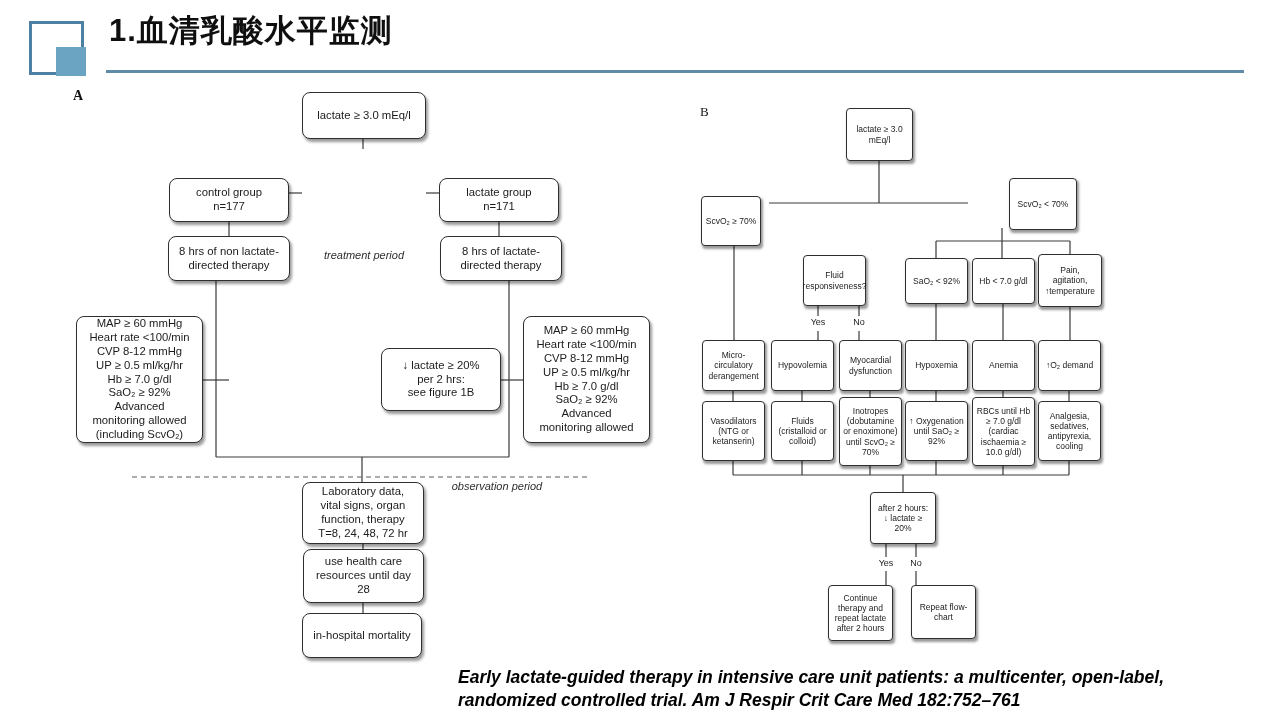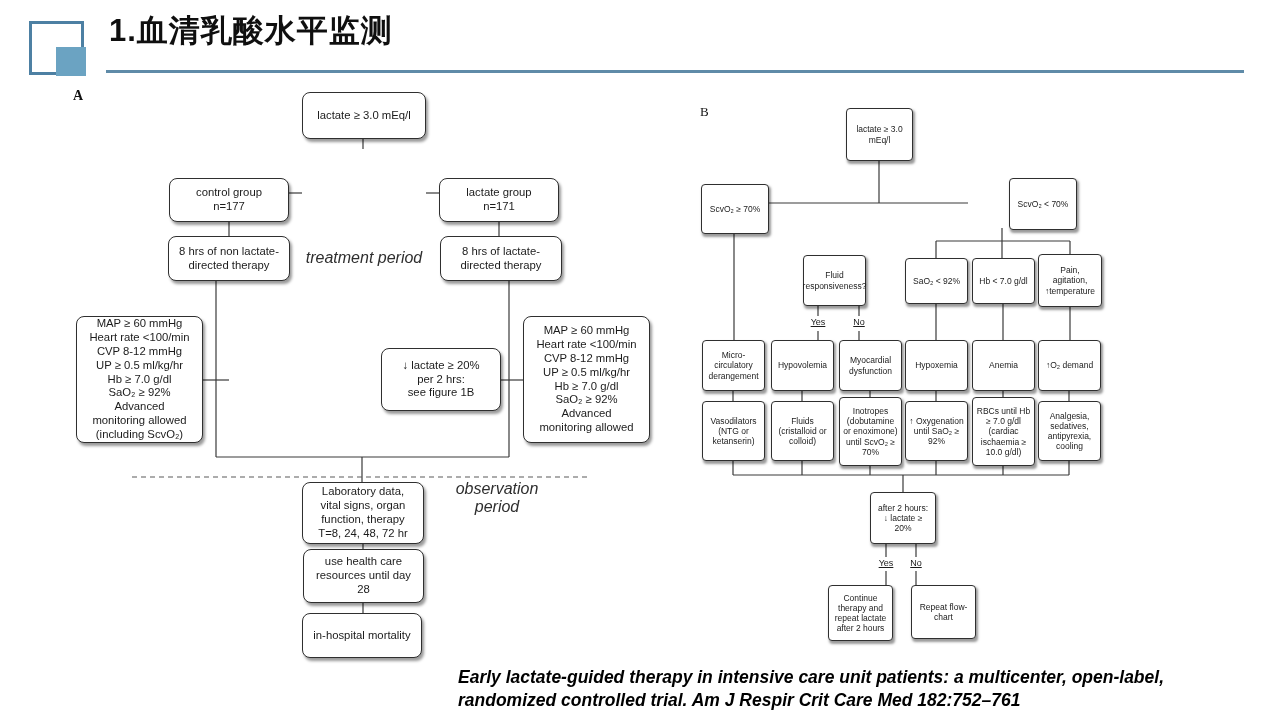--- a/index.html
+++ b/index.html
@@ -15,22 +15,22 @@
   
   .fbox{position:absolute;box-sizing:border-box;display:flex;align-items:center;justify-content:center;
     text-align:center;white-space:pre-line;background:#fff;border:1.4px solid #2f2f2f;border-radius:8px;
     box-shadow:2px 3px 3px rgba(0,0,0,.4);color:#1b1b1b;z-index:3;padding:1px 2px;}
   .pa{font-size:11.3px;line-height:1.22;}
   .pb{font-size:8.5px;line-height:1.2;border-radius:4px;border-width:1.1px;
     box-shadow:1.5px 2.5px 2.5px rgba(0,0,0,.4);padding:1px;}
   .flowlabel{position:absolute;font-family:"Liberation Serif",serif;color:#111;z-index:3;}
   .lblA{left:67px;top:88px;font-size:14px;font-weight:700;}
   .lblB{left:694px;top:104px;font-size:13px;font-weight:400;}
-  .period{position:absolute;font-style:italic;font-size:16px;color:#2e2e2e;z-index:3;text-align:center;}
-  .yn{position:absolute;font-size:9px;color:#1b1b1b;z-index:3;text-align:center;width:24px;text-decoration:underline;}
+  .period{position:absolute;font-style:italic;font-size:11px;color:#2e2e2e;z-index:3;text-align:center;}
+  .yn{position:absolute;font-size:9px;color:#1b1b1b;z-index:3;text-align:center;width:24px;}
   svg.conn{position:absolute;left:0;top:0;z-index:1;}
   .citation{position:absolute;left:452px;top:666px;width:820px;font-size:17.5px;font-style:italic;
     font-weight:600;color:#000;line-height:1.3;white-space:pre-line;}
 </style>
 </head>
 <body>
 
 <div class="slide">
 
   <div class="logo-outline"></div>
@@ -131,21 +131,21 @@
 T=8, 24, 48, 72 hr</div>
   <div class="fbox pa" style="left:297px;top:549px;width:121px;height:54px">use health care
 resources until day
 28</div>
   <div class="fbox pa" style="left:296px;top:613px;width:120px;height:45px">in-hospital mortality</div>
 
   <div class="flowlabel lblB">B</div>
 
   <div class="fbox pb" style="left:840px;top:108px;width:67px;height:53px">lactate ≥ 3.0
 mEq/l</div>
-  <div class="fbox pb" style="left:695px;top:184px;width:68px;height:50px">ScvO₂ ≥ 70%</div>
+  <div class="fbox pb" style="left:695px;top:196px;width:60px;height:50px">ScvO₂ ≥ 70%</div>
   <div class="fbox pb" style="left:1003px;top:178px;width:68px;height:52px">ScvO₂ &lt; 70%</div>
   <div class="fbox pb" style="left:797px;top:255px;width:63px;height:51px">Fluid
 responsiveness?</div>
   <div class="fbox pb" style="left:899px;top:258px;width:63px;height:46px">SaO₂ &lt; 92%</div>
   <div class="fbox pb" style="left:966px;top:258px;width:63px;height:46px">Hb &lt; 7.0 g/dl</div>
   <div class="fbox pb" style="left:1032px;top:254px;width:64px;height:53px">Pain,
 agitation,
 ↑temperature</div>
 
   <div class="yn" style="left:800px;top:317px">Yes</div>

